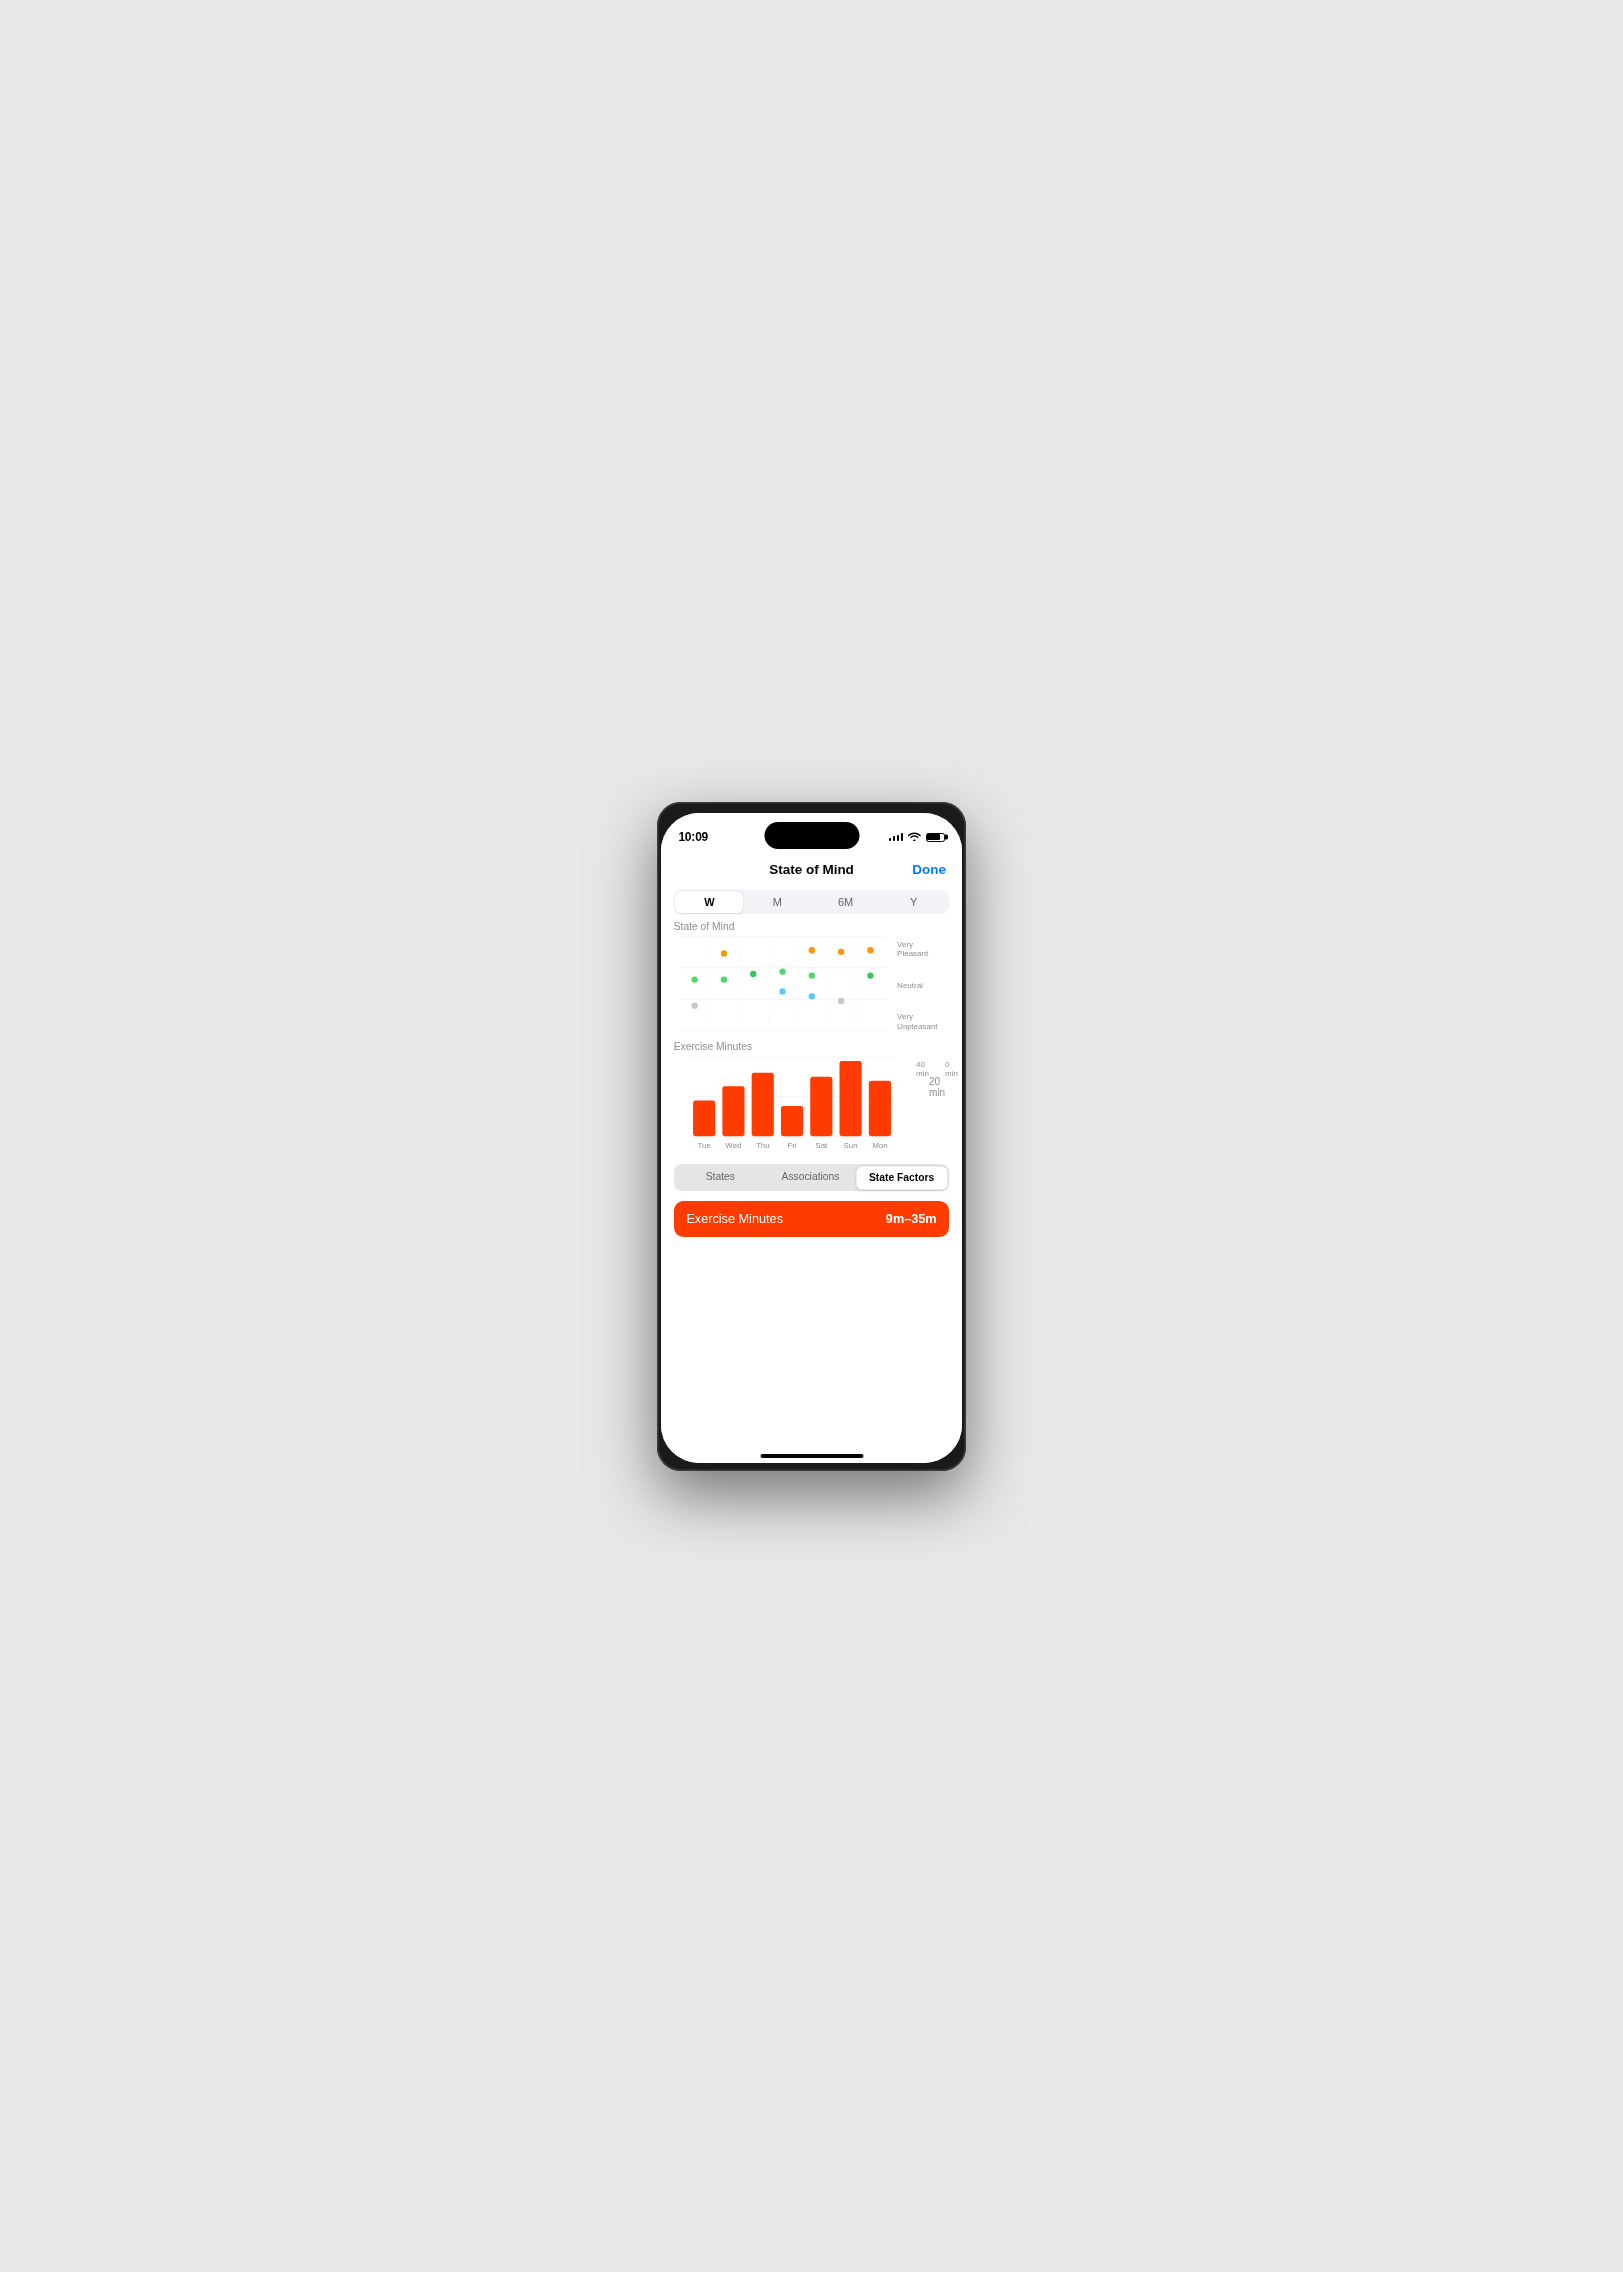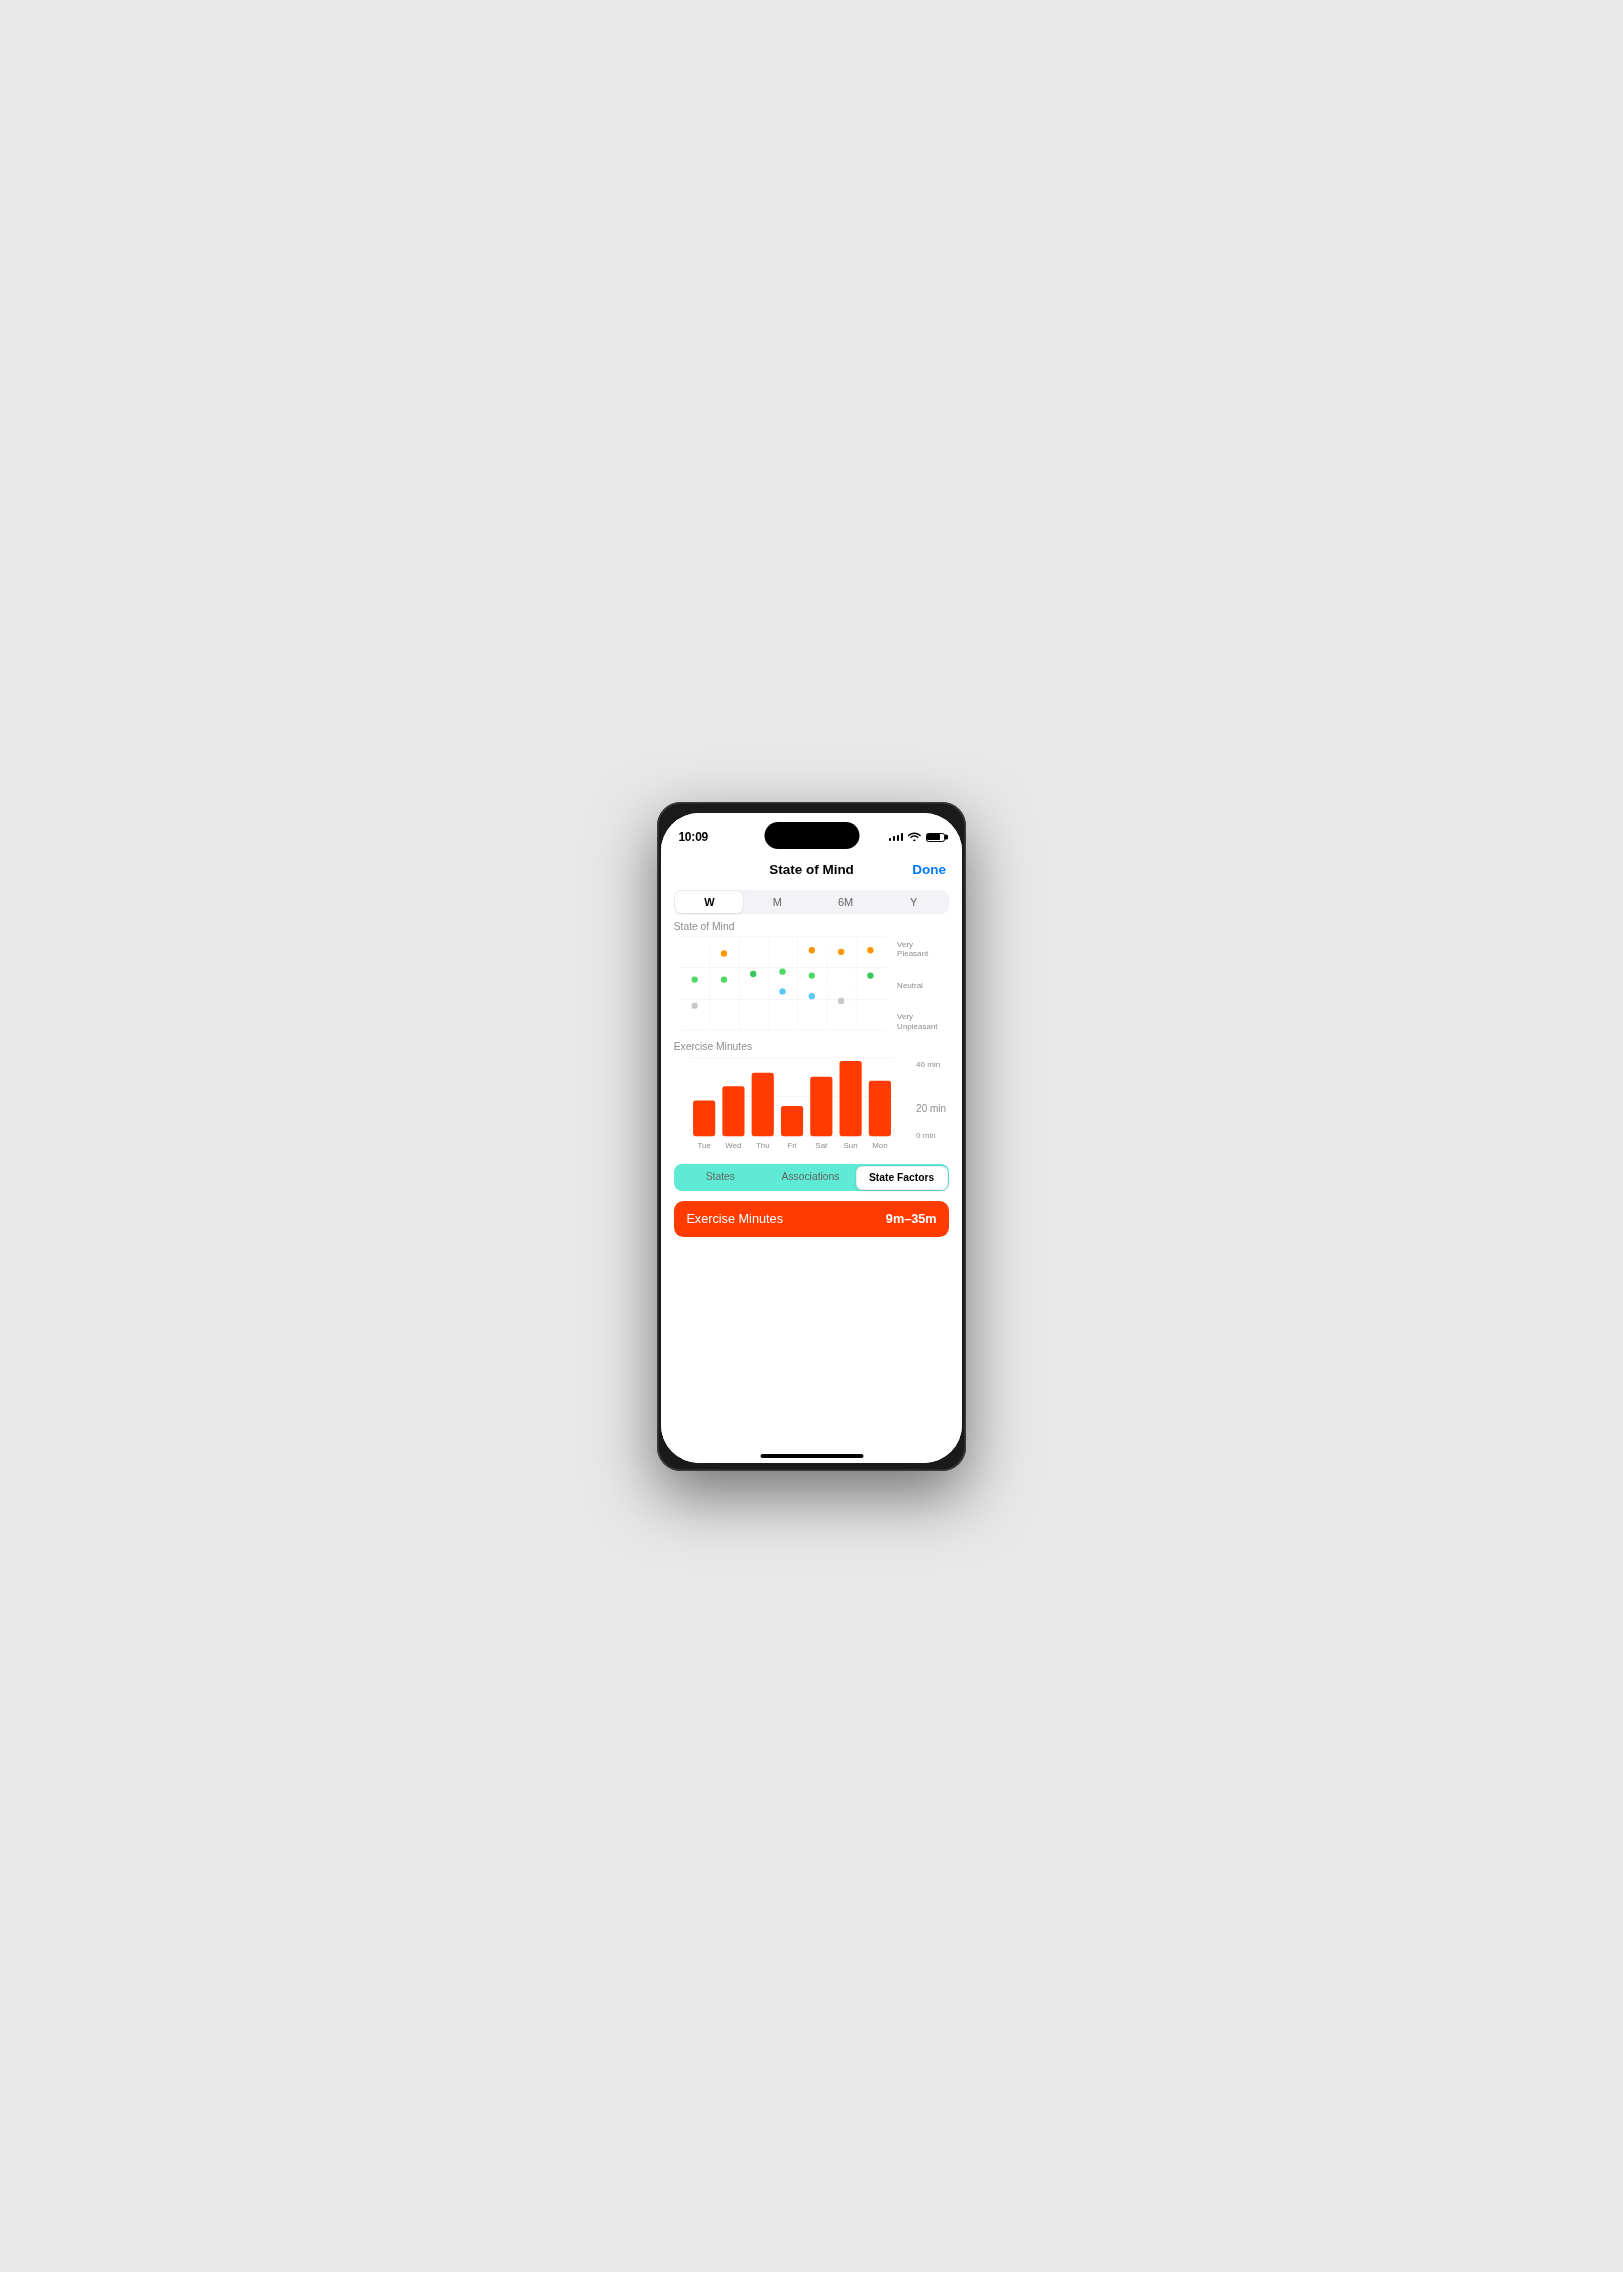--- a/index.html
+++ b/index.html
@@ -218,21 +218,21 @@
     .chart-title {
       font-size: 10.3px;
       color: #8e8e93;
       margin-bottom: 4.8px;
     }
 
     
     .segment-control {
       display: flex;
       margin: 9.5px 12.7px;
-      background: #5eead4;
+      background: #e5e5e5;
       border-radius: 8px;
       padding: 1.6px;
       justify-content: center;
     }
 
     .segment-tab {
       flex: 1;
       text-align: center;
       padding: 5.5px 3.2px;
       font-size: 10.3px;
@@ -379,21 +379,21 @@
 
               <text x="18" y="115" text-anchor="middle" font-size="10" fill="#8e8e93">Tue</text>
               <text x="55" y="115" text-anchor="middle" font-size="10" fill="#8e8e93">Wed</text>
               <text x="92" y="115" text-anchor="middle" font-size="10" fill="#8e8e93">Thu</text>
               <text x="129" y="115" text-anchor="middle" font-size="10" fill="#8e8e93">Fri</text>
               <text x="166" y="115" text-anchor="middle" font-size="10" fill="#8e8e93">Sat</text>
               <text x="203" y="115" text-anchor="middle" font-size="10" fill="#8e8e93">Sun</text>
               <text x="240" y="115" text-anchor="middle" font-size="10" fill="#8e8e93">Mon</text>
             </svg>
           </div>
-          <div style="width:38px; display:flex; flex-direction:column; justify-content:space-between; padding:3.2px 0 14.3px 4.8px;">
+          <div style="width:38px; display:flex; flex-direction:row; justify-content:space-between; padding:3.2px 0 14.3px 4.8px;">
             <span style="font-size:8px; color:#8e8e93;">40 min</span>
             <span style="font-size:10px; color:#8e8e93;margin-top:16px;">20 min</span>
             <span style="font-size:8px; color:#8e8e93;">0 min</span>
           </div>
         </div>
       </div>
 
       <div class="segment-control">
         <div class="segment-tab">States</div>
         <div class="segment-tab">Associations</div>

